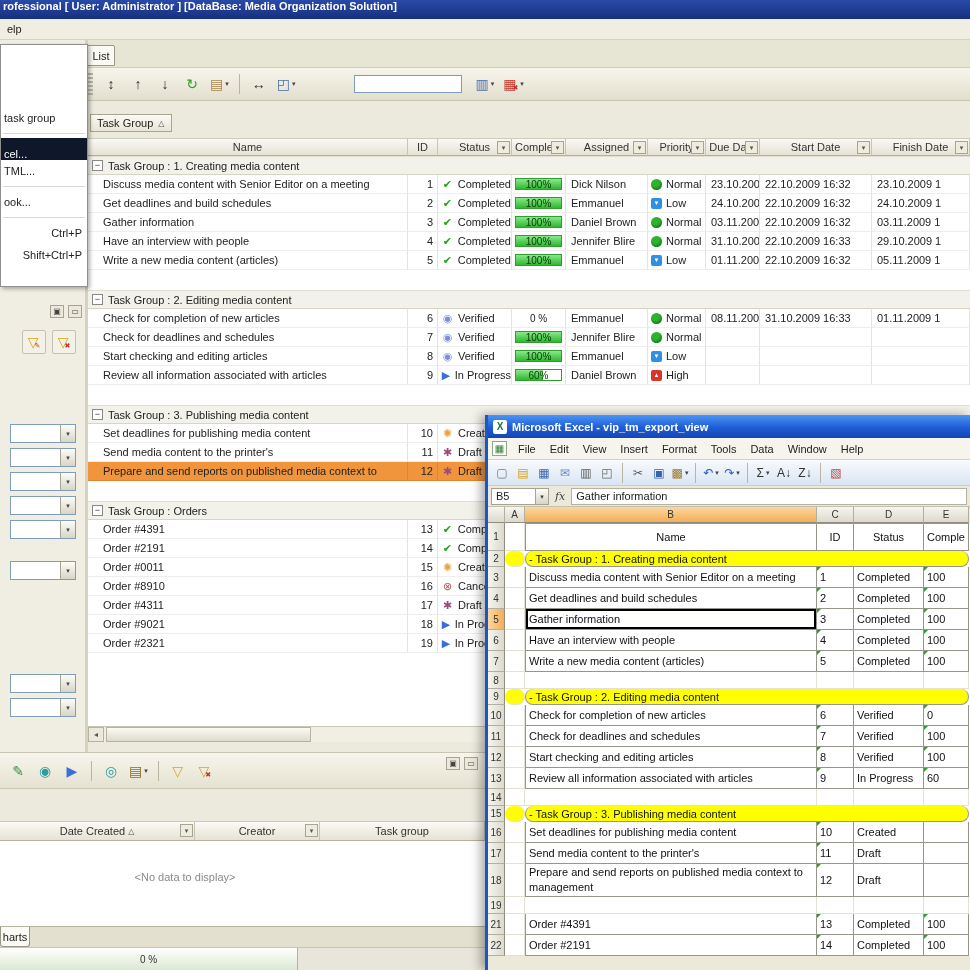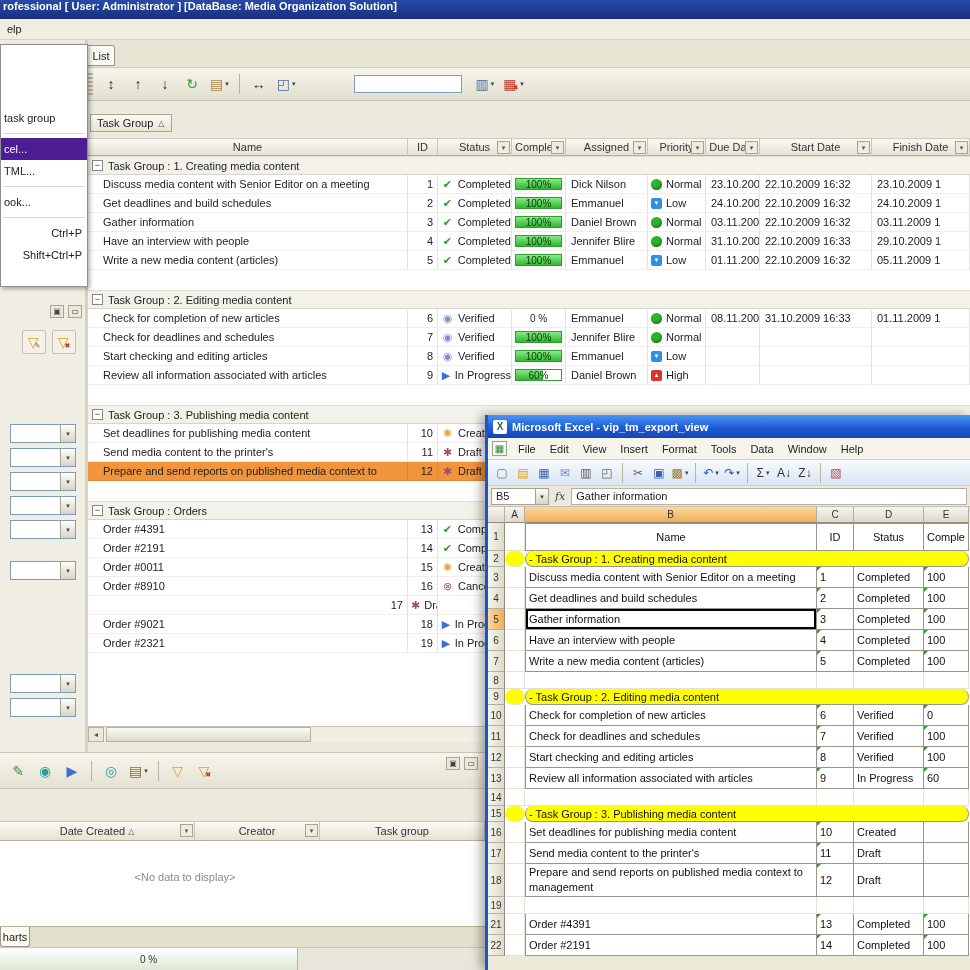--- a/index.html
+++ b/index.html
@@ -84,21 +84,21 @@
   .combo-v{flex:1;padding-left:3px;}
   .combo-b{width:15px;background:linear-gradient(#fdfdf8,#d8d5c6);border-left:1px solid #a8a492;font-size:7px;
            text-align:center;line-height:17px;color:#444;}
   .combo:nth-child(6){margin-top:22px;}
   .combo:nth-child(7){margin-top:94px;}
 
   
   #file-menu{left:0;top:44px;width:88px;height:243px;background:#fff;border:1px solid #8f8f8f;
              box-shadow:2px 2px 4px rgba(0,0,0,.3);padding-top:62px;z-index:50;}
   .mi{height:22px;display:flex;align-items:center;padding:0 5px 0 3px;color:#222;}
-  .mi.hl{background:#4c1d95;color:#fff;}
+  .mi.hl{background:#0f172a;color:#fff;align-items:flex-end;}
   .mi-s{margin-left:auto;}
   .msep{height:1px;background:#d8d8d8;margin:4px 2px;}
 
   
   #bp-tools{left:0;top:752px;width:970px;height:37px;background:linear-gradient(#f7f5ec,#e5e2d2);
             border-top:1px solid #c8c5b2;border-bottom:1px solid #cac7b6;display:flex;align-items:center;
             padding-left:6px;gap:3px;}
   #bp-icons{position:absolute;left:446px;top:757px;display:flex;gap:4px;z-index:5;}
   #bp-band{left:0;top:790px;width:970px;height:32px;background:#eceadd;border-bottom:1px solid #cdcab8;}
   #bp-header{left:0;top:822px;width:970px;height:19px;display:grid;grid-template-columns:195px 125px 165px auto;
@@ -573,20 +573,21 @@
           <span>Cancelled</span>
         </div>
         <div class="c c-cp"></div>
         <div class="c c-as"></div>
         <div class="c c-pr"></div>
         <div class="c c-du"></div>
         <div class="c c-sd"></div>
         <div class="c c-fd"></div>
       </div>
       <div class="row-t">
+        <div class="c c-name">Order #4311</div>
         <div class="c c-id">17</div>
         <div class="c c-st">
           <span class="sic" style="color: rgb(156, 74, 120);">✱</span>
           <span>Draft</span>
         </div>
         <div class="c c-cp"></div>
         <div class="c c-as"></div>
         <div class="c c-pr"></div>
         <div class="c c-du"></div>
         <div class="c c-sd"></div>

